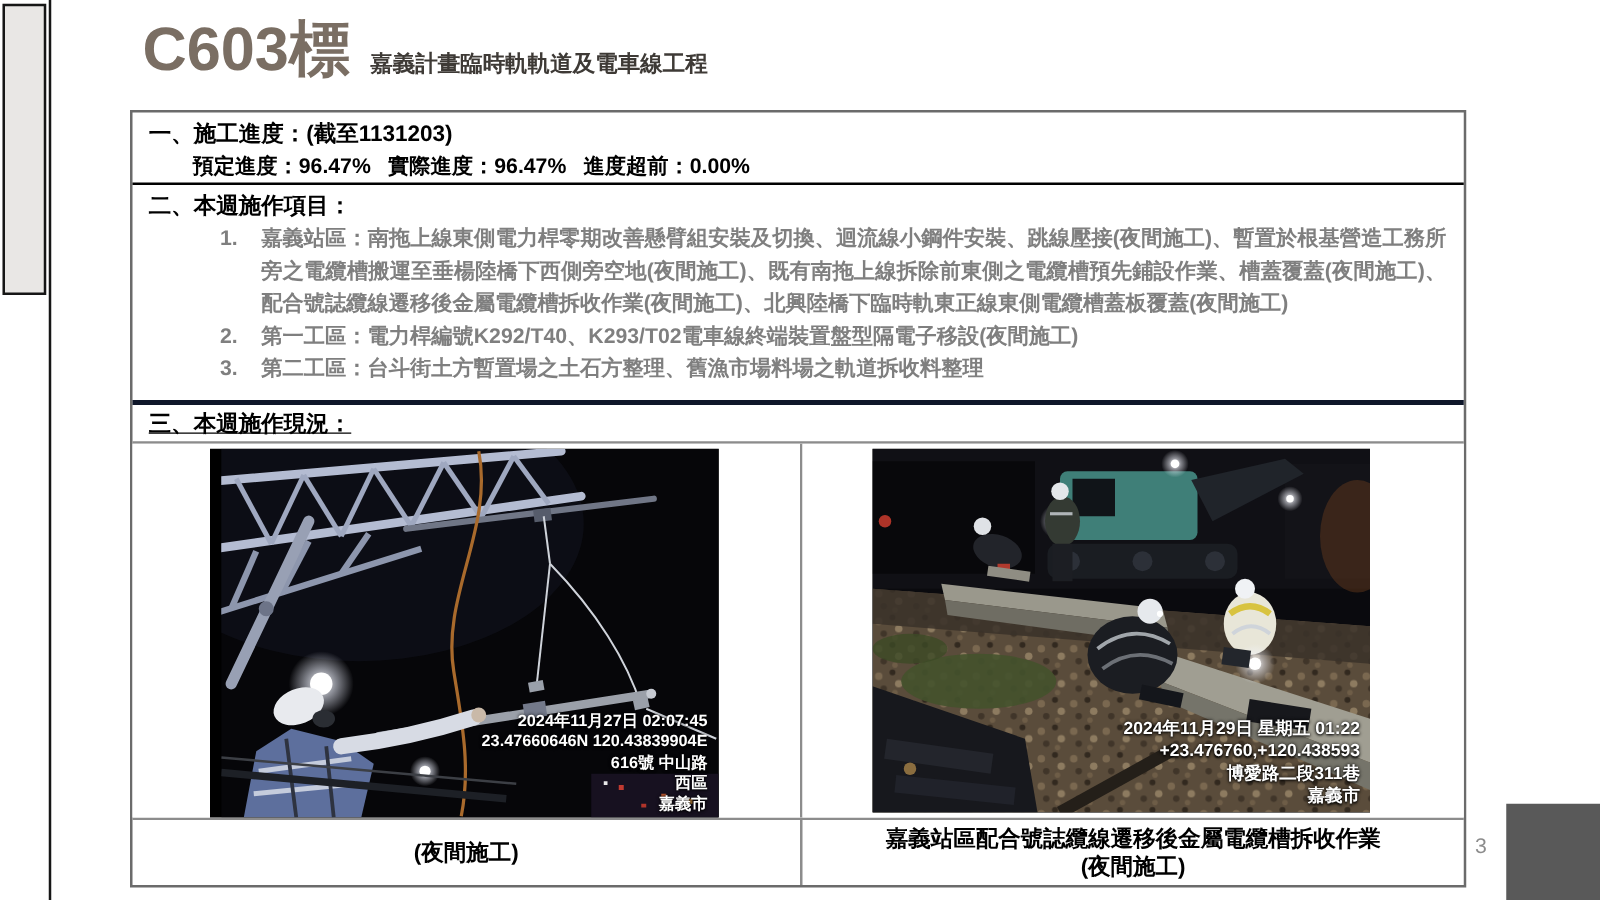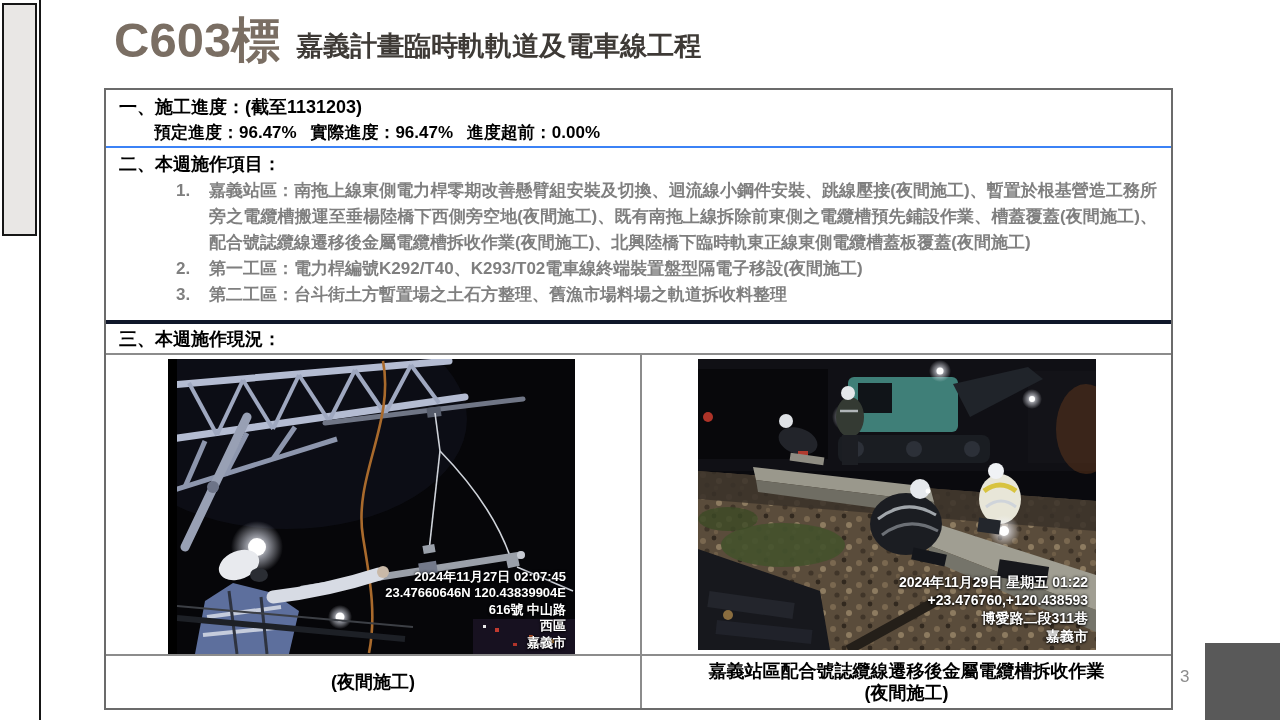--- a/index.html
+++ b/index.html
@@ -6,28 +6,28 @@
   body{width:1280px;height:720px;background:#ffffff;font-family:"Liberation Sans",sans-serif;-webkit-font-smoothing:antialiased;}
   .slide{position:relative;width:1280px;height:720px;overflow:hidden;background:#fff;}
 
   
   .side-bar{position:absolute;left:2px;top:3px;width:35px;height:233px;background:#e9e7e5;border:2px solid #161616;box-sizing:border-box;}
   .side-line{position:absolute;left:39px;top:0;width:2px;height:720px;background:#161616;}
 
   
   .title-row{position:absolute;left:114px;top:16px;display:flex;align-items:flex-end;gap:16px;}
   .bid-code{font-size:49px;font-weight:800;color:#7a6e63;line-height:1;letter-spacing:0;}
-  .project-title{font-size:27px;font-weight:800;color:#3e3a36;line-height:1;padding-bottom:5px;}
+  .project-title{font-size:18px;font-weight:800;color:#3e3a36;line-height:1;padding-bottom:5px;}
 
   
   .main-table{position:absolute;left:104px;top:88px;width:1069px;height:622px;border:2px solid #6b6b6b;background:#fff;box-sizing:border-box;display:flex;flex-direction:column;}
   .row{box-sizing:border-box;}
-  .row-s1{height:58px;border-bottom:2px solid #3b82f6;padding:5px 10px 0 13px;}
+  .row-s1{height:58px;border-bottom:2px solid #000000;padding:5px 10px 0 13px;}
   .row-s2{height:176px;border-bottom:4px solid #0f172a;padding:4px 8px 0 13px;}
-  .row-s3{height:31px;border-bottom:2px solid #8c8c8c;padding:3px 10px 0 13px;}
+  .row-s3{height:31px;border-bottom:2px solid #8c8c8c;padding:3px 10px 0 13px;text-decoration:underline;}
   .row-photos{height:301px;border-bottom:2px solid #8c8c8c;display:flex;}
   .row-captions{flex:1;display:flex;}
 
   .sec-heading{font-size:18px;font-weight:800;color:#000;line-height:25px;}
   .progress-line{font-size:17px;font-weight:800;color:#000;line-height:25px;padding-left:35px;}
   .progress-line .pair{margin-right:9px;}
 
   .work-list{margin:1px 0 0 57px;}
   .work-item{display:flex;font-size:17px;font-weight:700;color:#7f7f7f;line-height:26px;}
   .work-item .num{width:33px;flex:0 0 33px;}

